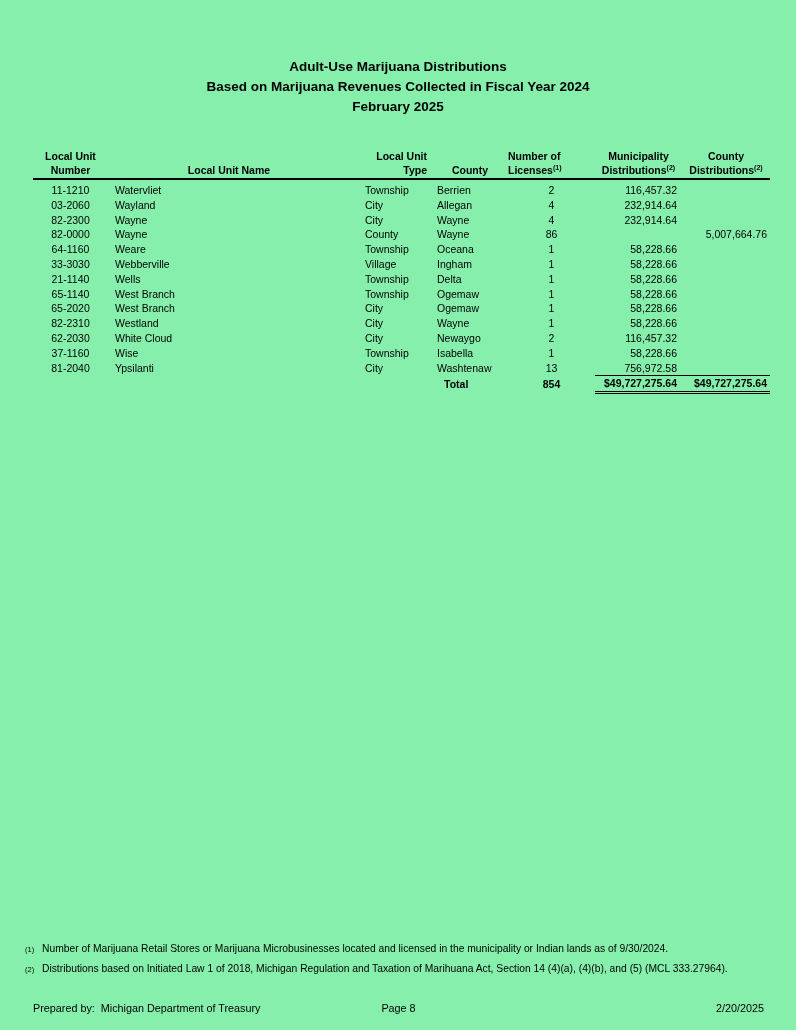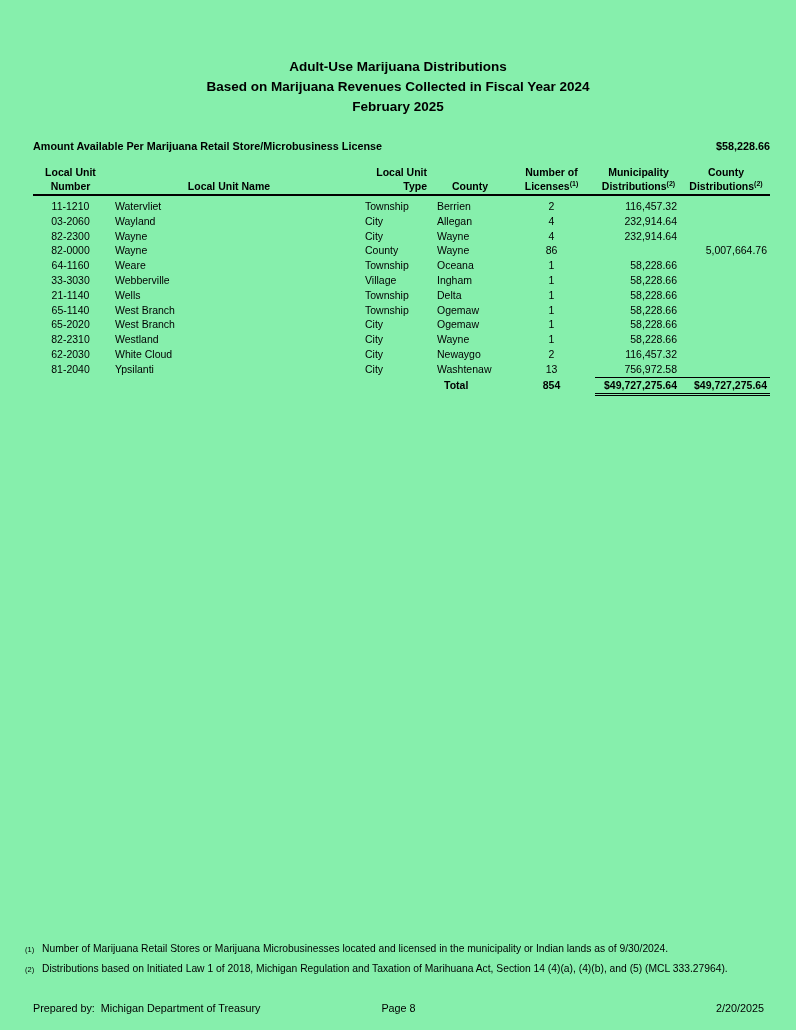--- a/index.html
+++ b/index.html
@@ -32,21 +32,21 @@
     font-weight: bold;
     font-size: 10.8px;
     line-height: 14px;
   }
 
   
   table.dist-table {
     border-collapse: collapse;
     table-layout: fixed;
     width: 737px;
-    margin: 12px 0 0 33px;
+    margin: 32px 0 0 33px;
     font-size: 10.5px;
     color: #000;
   }
   col.w1 { width: 75px; }
   col.w2 { width: 242px; }
   col.w3 { width: 82px; }
   col.w4 { width: 76px; }
   col.w5 { width: 87px; }
   col.w6 { width: 87px; }
   col.w7 { width: 88px; }
@@ -56,21 +56,21 @@
     vertical-align: bottom;
     white-space: nowrap;
   }
   thead tr.h1 th { height: 14px; line-height: 13px; }
   thead tr.h2 th { height: 16px; line-height: 14px; border-bottom: 2px solid #000; padding-bottom: 1px; }
 
   thead th.c1 { text-align: center; }
   thead th.c2 { text-align: center; }
   thead th.c3 { text-align: right; padding-right: 5px; }
   thead th.c4 { text-align: center; }
-  thead th.c5 { text-align: center; }
+  thead th.c5 { text-align: left; }
   thead th.c6 { text-align: center; }
   thead th.c7 { text-align: center; }
 
   sup.fn-ref {
     font-size: 7px;
     line-height: 0;
     vertical-align: super;
   }
 
   tbody td {
@@ -138,24 +138,20 @@
 <body>
 
 <div class="page">
 
   <div class="title-block">
     <div>Adult-Use Marijuana Distributions</div>
     <div>Based on Marijuana Revenues Collected in Fiscal Year 2024</div>
     <div>February 2025</div>
   </div>
 
-  <div class="amount-row">
-    <span>Amount Available Per Marijuana Retail Store/Microbusiness License</span>
-    <span>$58,228.66</span>
-  </div>
 
   <table class="dist-table">
     <colgroup>
       <col class="w1">
         <col class="w2">
         <col class="w3">
         <col class="w4">
         <col class="w5">
         <col class="w6">
         <col class="w7">
@@ -274,20 +270,29 @@
         <tr>
       <td class="c1">62-2030</td>
       <td class="c2">White Cloud</td>
       <td class="c3">City</td>
       <td class="c4">Newaygo</td>
       <td class="c5">2</td>
       <td class="c6">116,457.32</td>
       <td class="c7"></td>
     </tr>
         <tr>
+      <td class="c1">37-1160</td>
+      <td class="c2">Wise</td>
+      <td class="c3">Township</td>
+      <td class="c4">Isabella</td>
+      <td class="c5">1</td>
+      <td class="c6">58,228.66</td>
+      <td class="c7"></td>
+    </tr>
+        <tr>
       <td class="c1">81-2040</td>
       <td class="c2">Ypsilanti</td>
       <td class="c3">City</td>
       <td class="c4">Washtenaw</td>
       <td class="c5">13</td>
       <td class="c6">756,972.58</td>
       <td class="c7"></td>
     </tr>
       </tbody>
     <tfoot>

